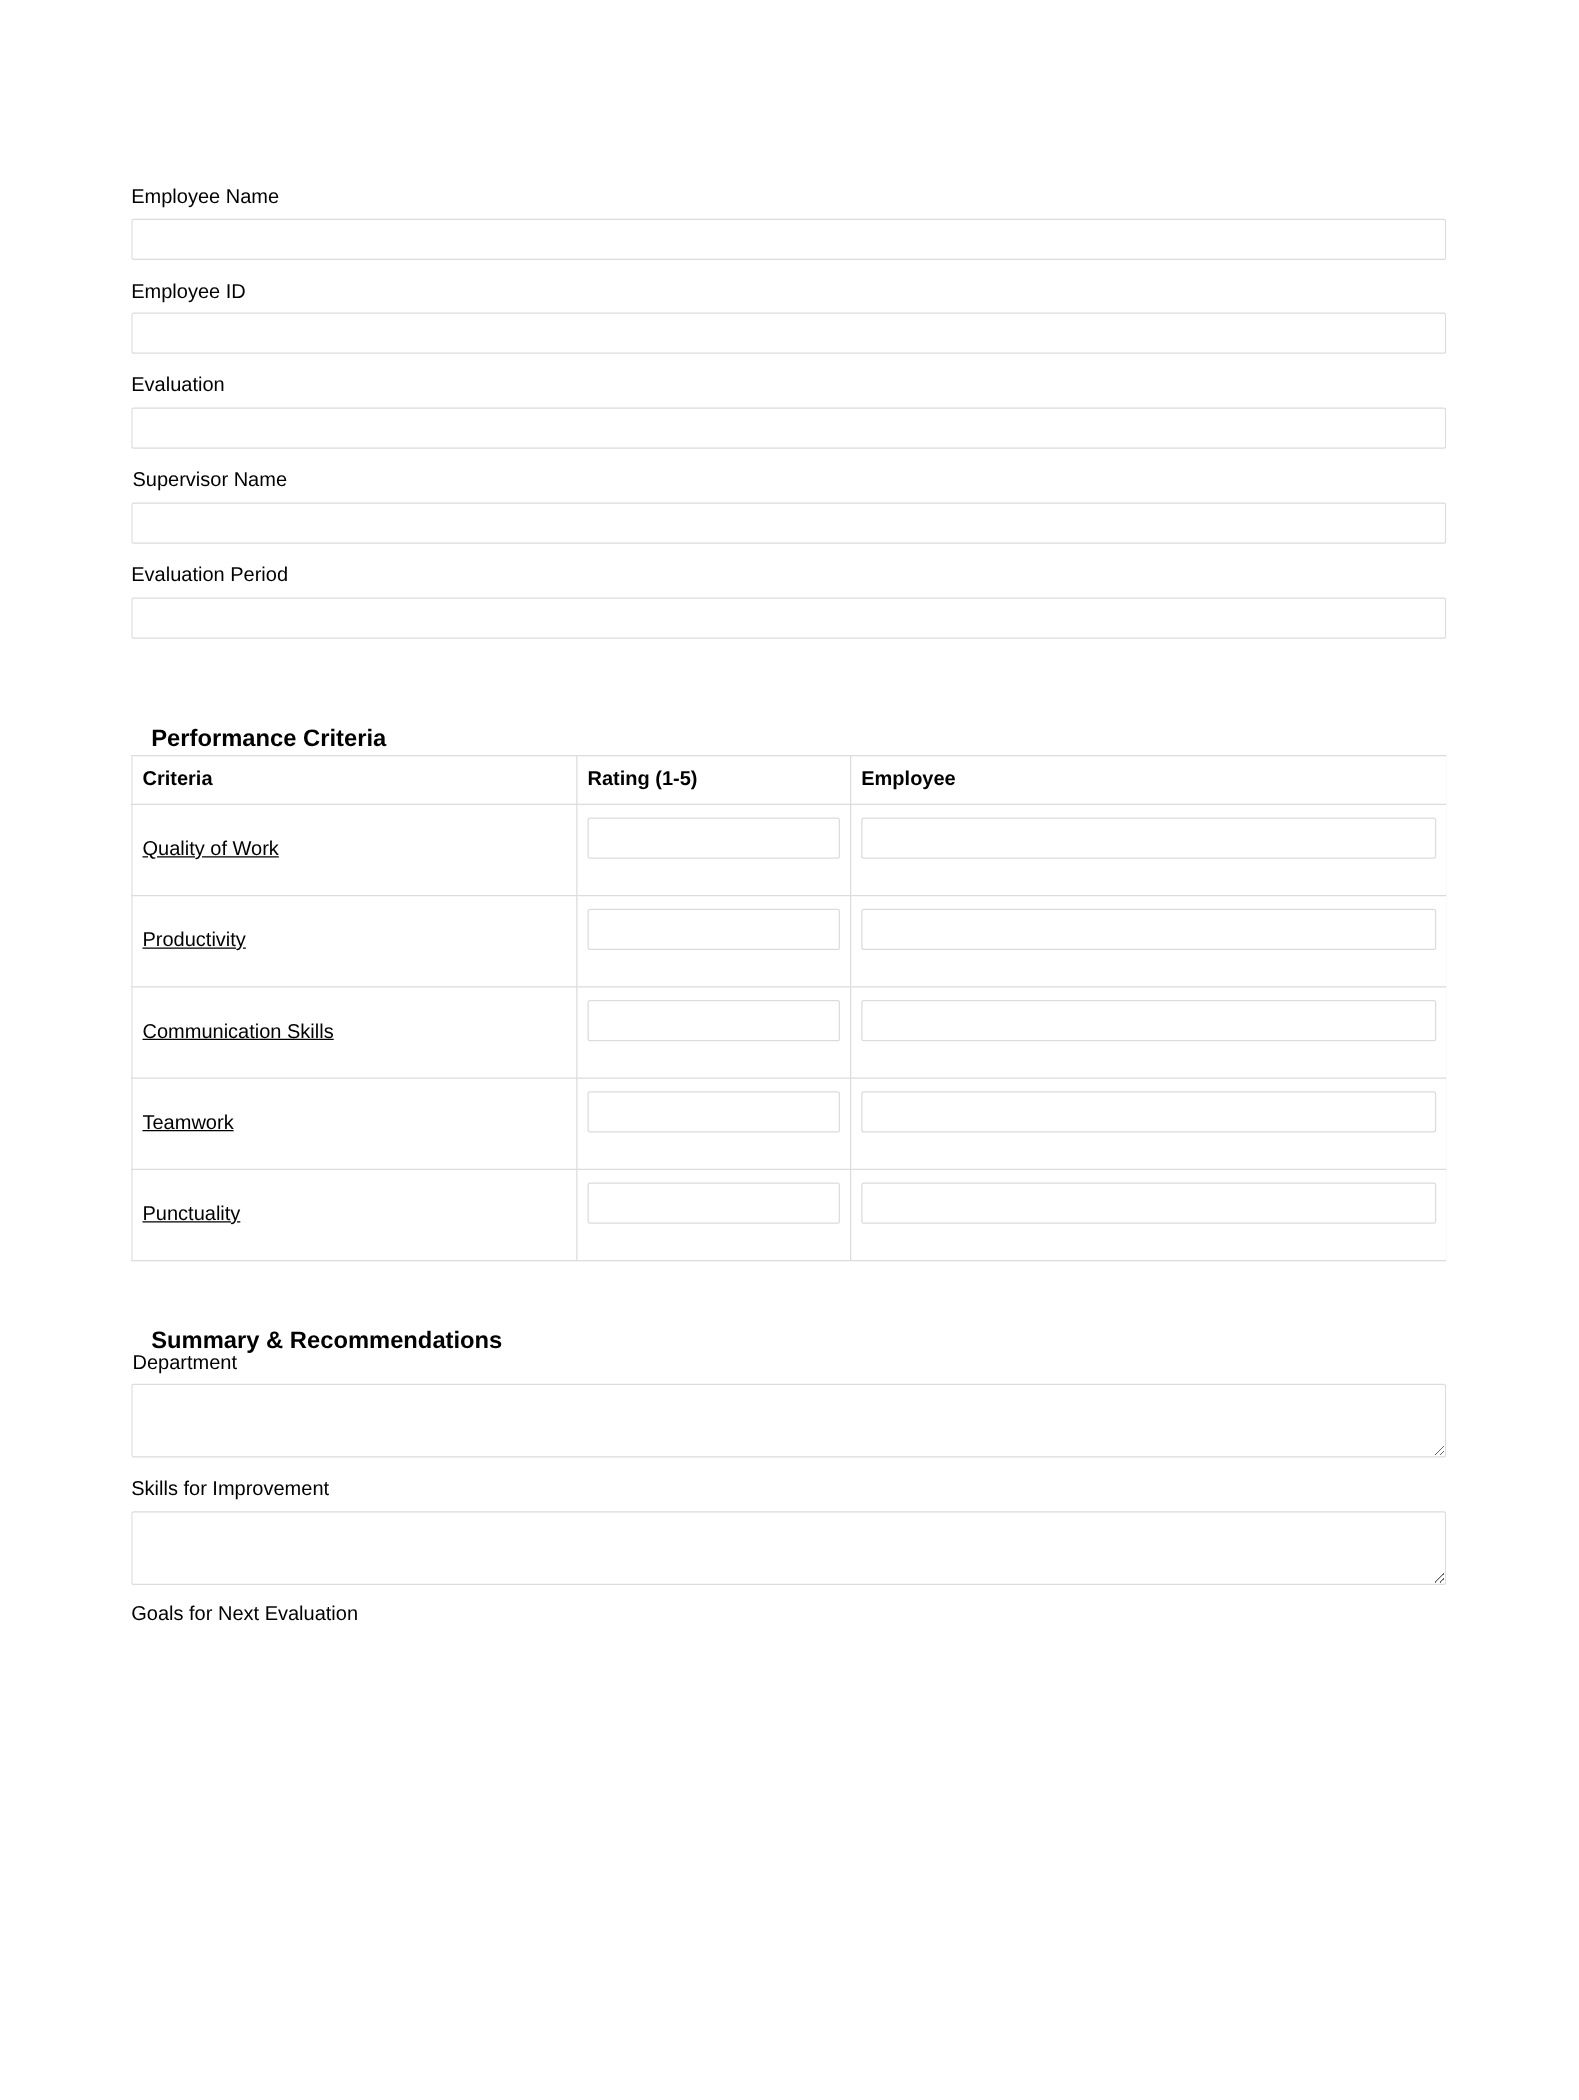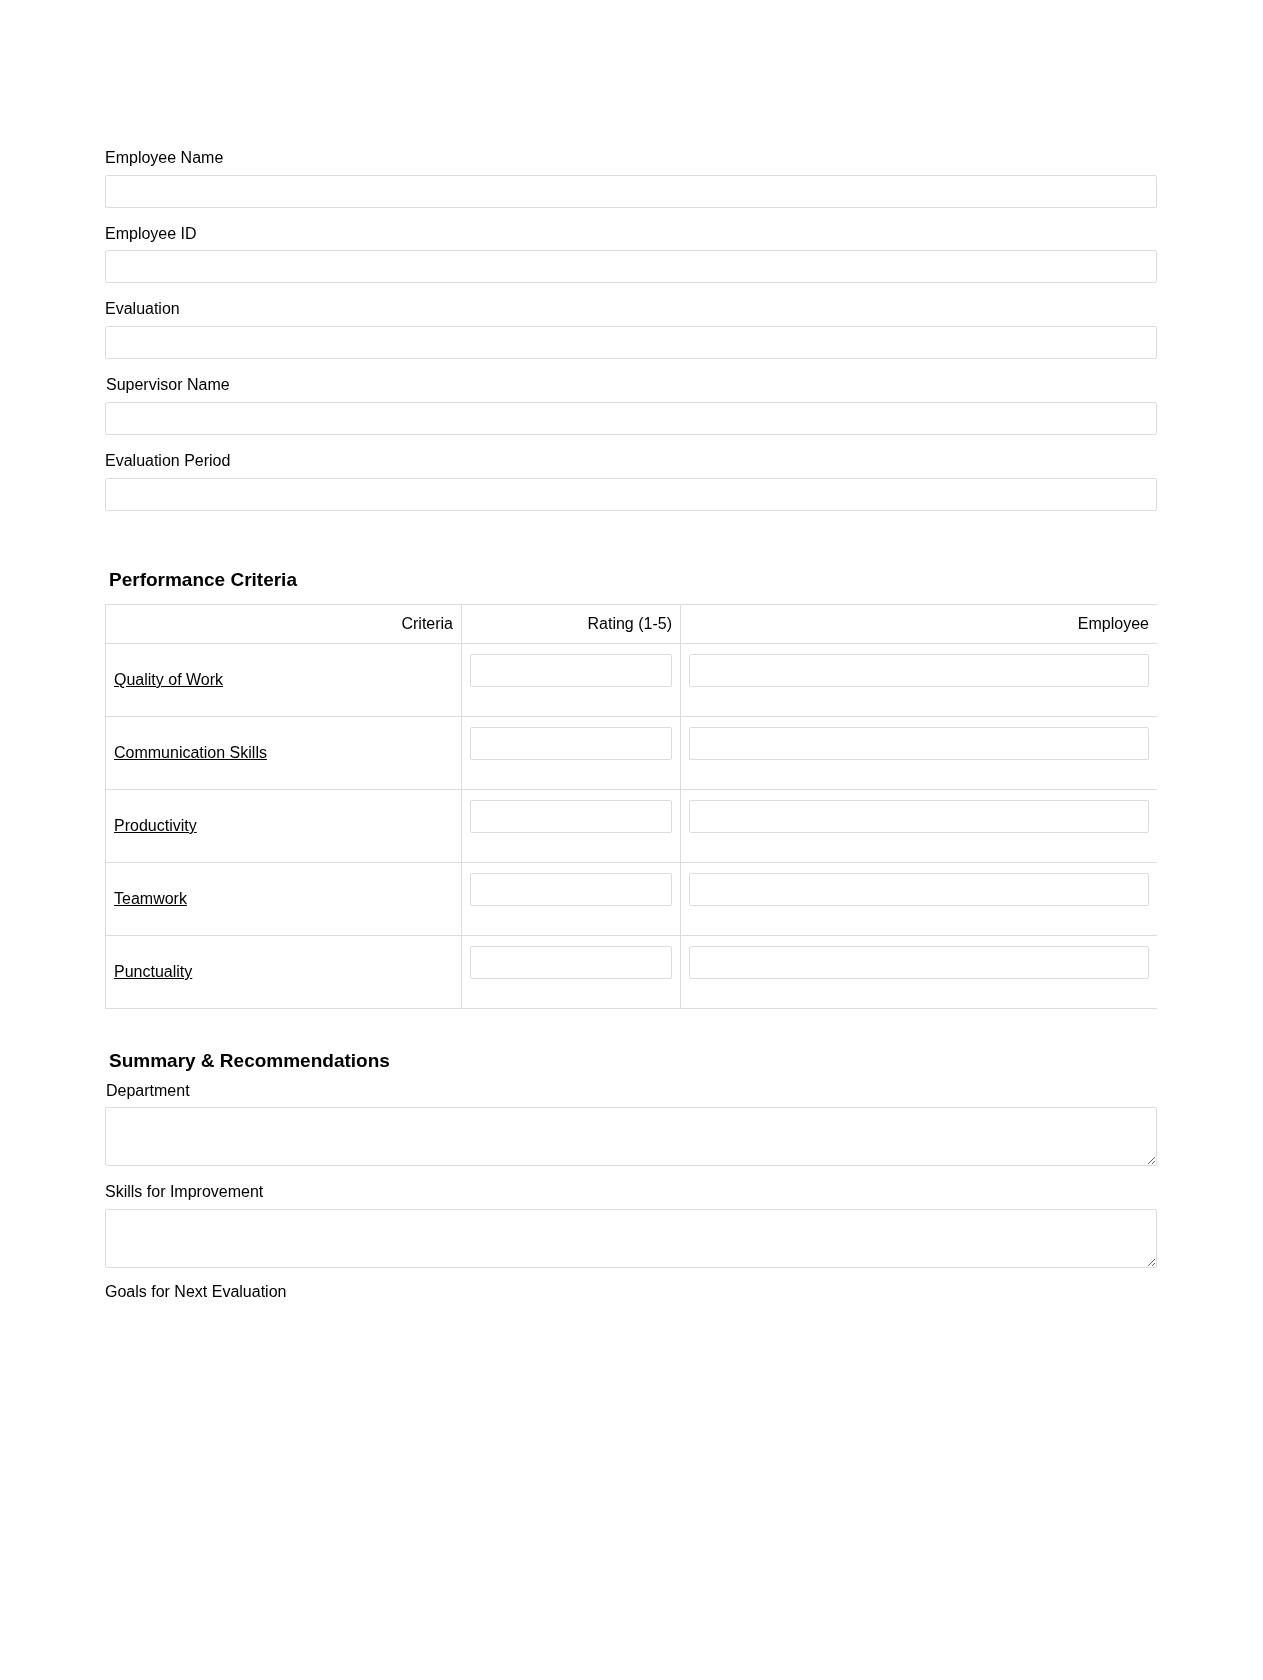--- a/index.html
+++ b/index.html
@@ -19,32 +19,32 @@
       position: absolute; left: 0; font-size: 16px; font-weight: normal;
       line-height: 18px; white-space: nowrap;
     }
     .input {
       position: absolute; left: 0; width: 1052px; height: 33px;
       box-sizing: border-box; border: 1px solid #dcdcdc; border-radius: 2px;
       background: #fff; padding: 0 8px; font-family: "Liberation Sans", sans-serif;
       font-size: 15px; outline: none;
     }
     .section-heading {
-      position: absolute; left: 0; margin: 4px; font-size: 19px; font-weight: bold;
+      position: absolute; left: 0; margin: 16px; font-size: 19px; font-weight: bold;
       line-height: 22px; white-space: nowrap;
     }
     table.criteria {
       position: absolute; left: 0; top: 604px; width: 1052px;
       border-collapse: collapse; table-layout: fixed;
     }
     table.criteria th, table.criteria td {
       border: 1px solid #dcdcdc; padding: 0 8px; text-align: left;
       font-size: 16px; box-sizing: border-box;
     }
-    table.criteria th { height: 39px; font-weight: normal; vertical-align: middle; text-align: right; }
+    table.criteria th { height: 39px; font-weight: bold; vertical-align: middle; }
     table.criteria td { height: 73px; vertical-align: top; }
     table.criteria td.crit-name { vertical-align: middle; font-weight: normal; text-decoration: underline; }
     .cell-input {
       display: block; width: 100%; height: 33px; margin-top: 10px;
       box-sizing: border-box; border: 1px solid #dcdcdc; border-radius: 2px;
       background: #fff; font-family: "Liberation Sans", sans-serif; font-size: 15px;
       padding: 0 6px; outline: none;
     }
     .textarea {
       position: absolute; left: 0; width: 1052px; height: 59px;
@@ -93,30 +93,30 @@
       <tr>
         <td class="crit-name">Quality of Work</td>
         <td>
             <input class="cell-input" type="text" value="" style="">
           </td>
         <td>
             <input class="cell-input" type="text" value="" style="">
           </td>
       </tr>
       <tr>
-        <td class="crit-name">Communication Skills</td>
+        <td class="crit-name">Productivity</td>
         <td>
             <input class="cell-input" type="text" value="" style="">
           </td>
         <td>
             <input class="cell-input" type="text" value="" style="">
           </td>
       </tr>
       <tr>
-        <td class="crit-name">Productivity</td>
+        <td class="crit-name">Communication Skills</td>
         <td>
             <input class="cell-input" type="text" value="" style="">
           </td>
         <td>
             <input class="cell-input" type="text" value="" style="">
           </td>
       </tr>
       <tr>
         <td class="crit-name">Teamwork</td>
         <td>

